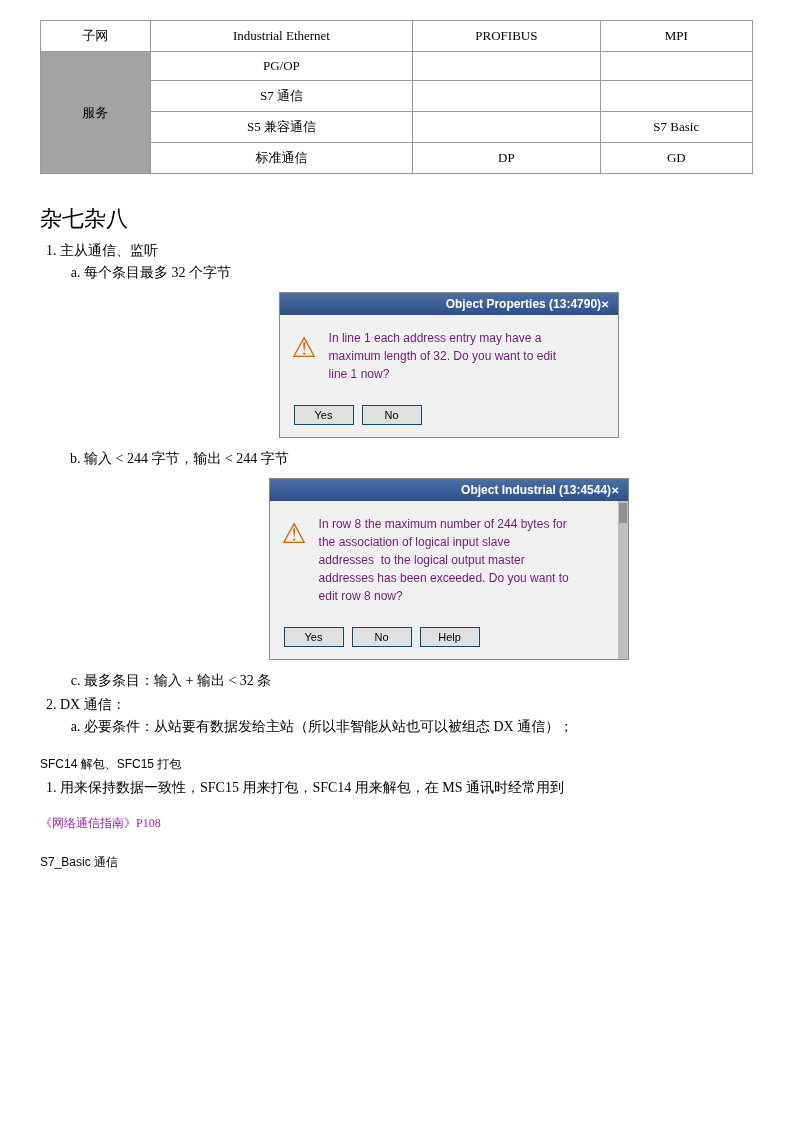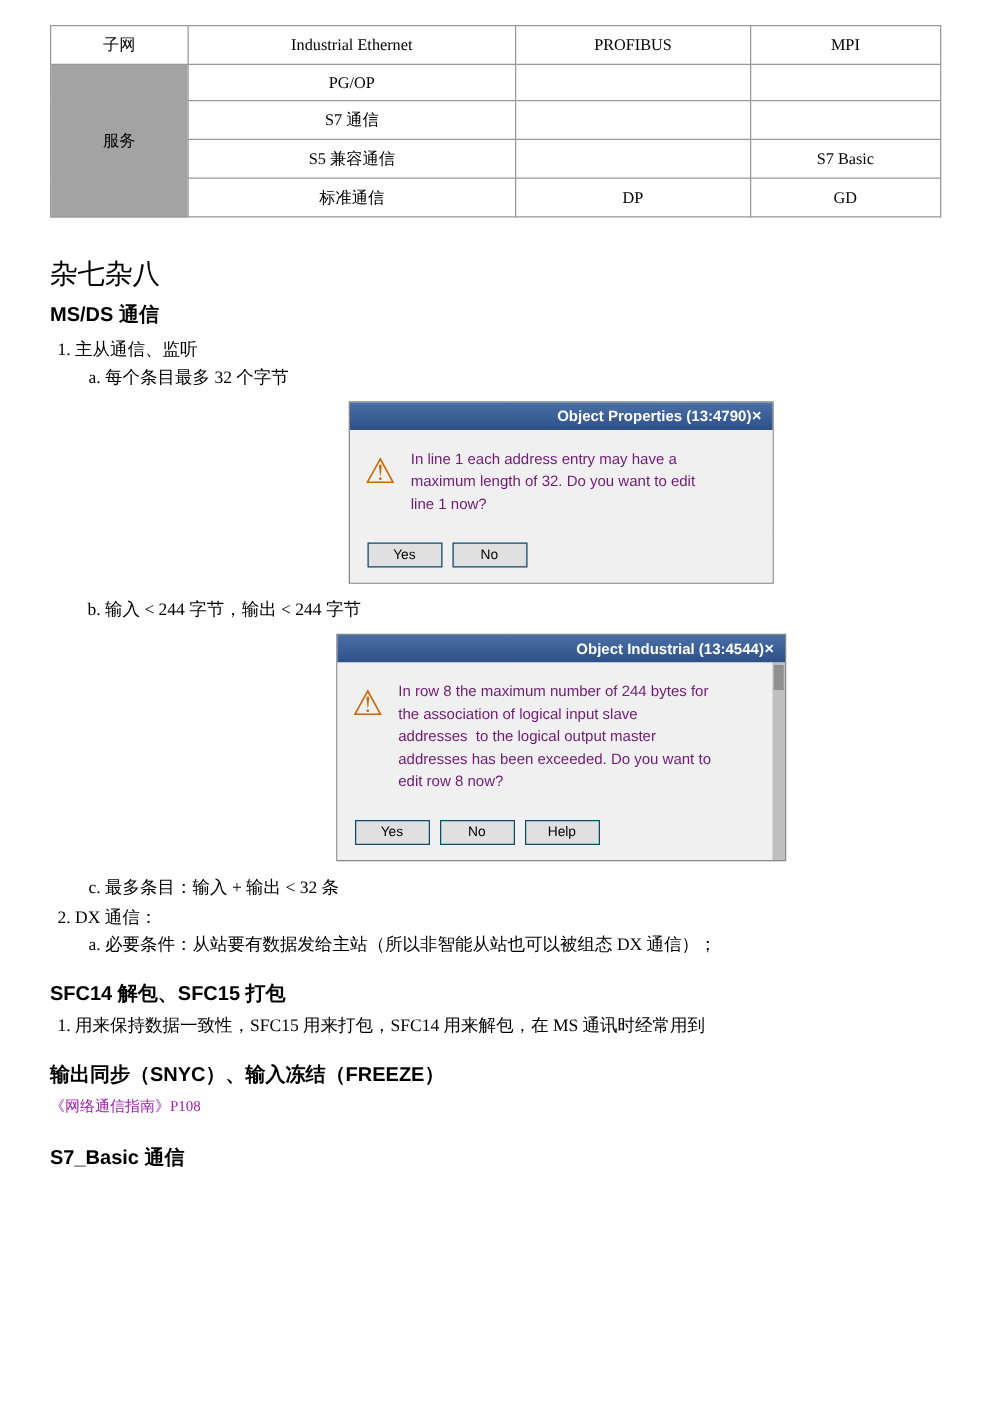--- a/index.html
+++ b/index.html
@@ -42,22 +42,22 @@
       margin-bottom: 8px;
       font-family: 'SimHei', 'STHeiti', sans-serif;
     }
     .subsection-title {
       font-size: 16px;
       font-weight: bold;
       margin-bottom: 8px;
       font-family: 'SimHei', 'STHeiti', sans-serif;
     }
     .bold-section-title {
-      font-size: 16px;
-      font-weight: bold;
+      font-size: 12px;
+      font-weight: normal;
       margin-top: 20px;
       margin-bottom: 6px;
       font-family: 'SimHei', 'STHeiti', sans-serif;
     }
 
     
     ol.main-list {
       padding-left: 20px;
       margin-bottom: 8px;
     }
@@ -184,21 +184,20 @@
   <tr>
     <td>标准通信</td>
     <td>DP</td>
     <td>GD</td>
   </tr>
 </tbody>
   </table>
 
 <div>
   <div class="section-title">杂七杂八</div>
-  <div class="subsection-title">MS/DS 通信</div>
 
   <ol class="main-list">
 
     <li>
       <span>主从通信、监听</span>
       <ol class="sub-list">
 
         <li>
           <span>每个条目最多 32 个字节</span>
           <div class="dialog-wrapper">
@@ -267,19 +266,18 @@
 <div style="margin-top: 18px;">
   <div class="bold-section-title">SFC14 解包、SFC15 打包</div>
   <ol class="main-list">
     <li>
       <span>用来保持数据一致性，SFC15 用来打包，SFC14 用来解包，在 MS 通讯时经常用到</span>
     </li>
   </ol>
 </div>
 
 <div style="margin-top: 18px;">
-  <div class="bold-section-title">输出同步（SNYC）、输入冻结（FREEZE）</div>
   <div class="reference-text">《网络通信指南》P108</div>
 </div>
 
 <div style="margin-top: 4px;">
   <div class="bold-section-title">S7_Basic 通信</div>
 </div>
 
 </body></html>

